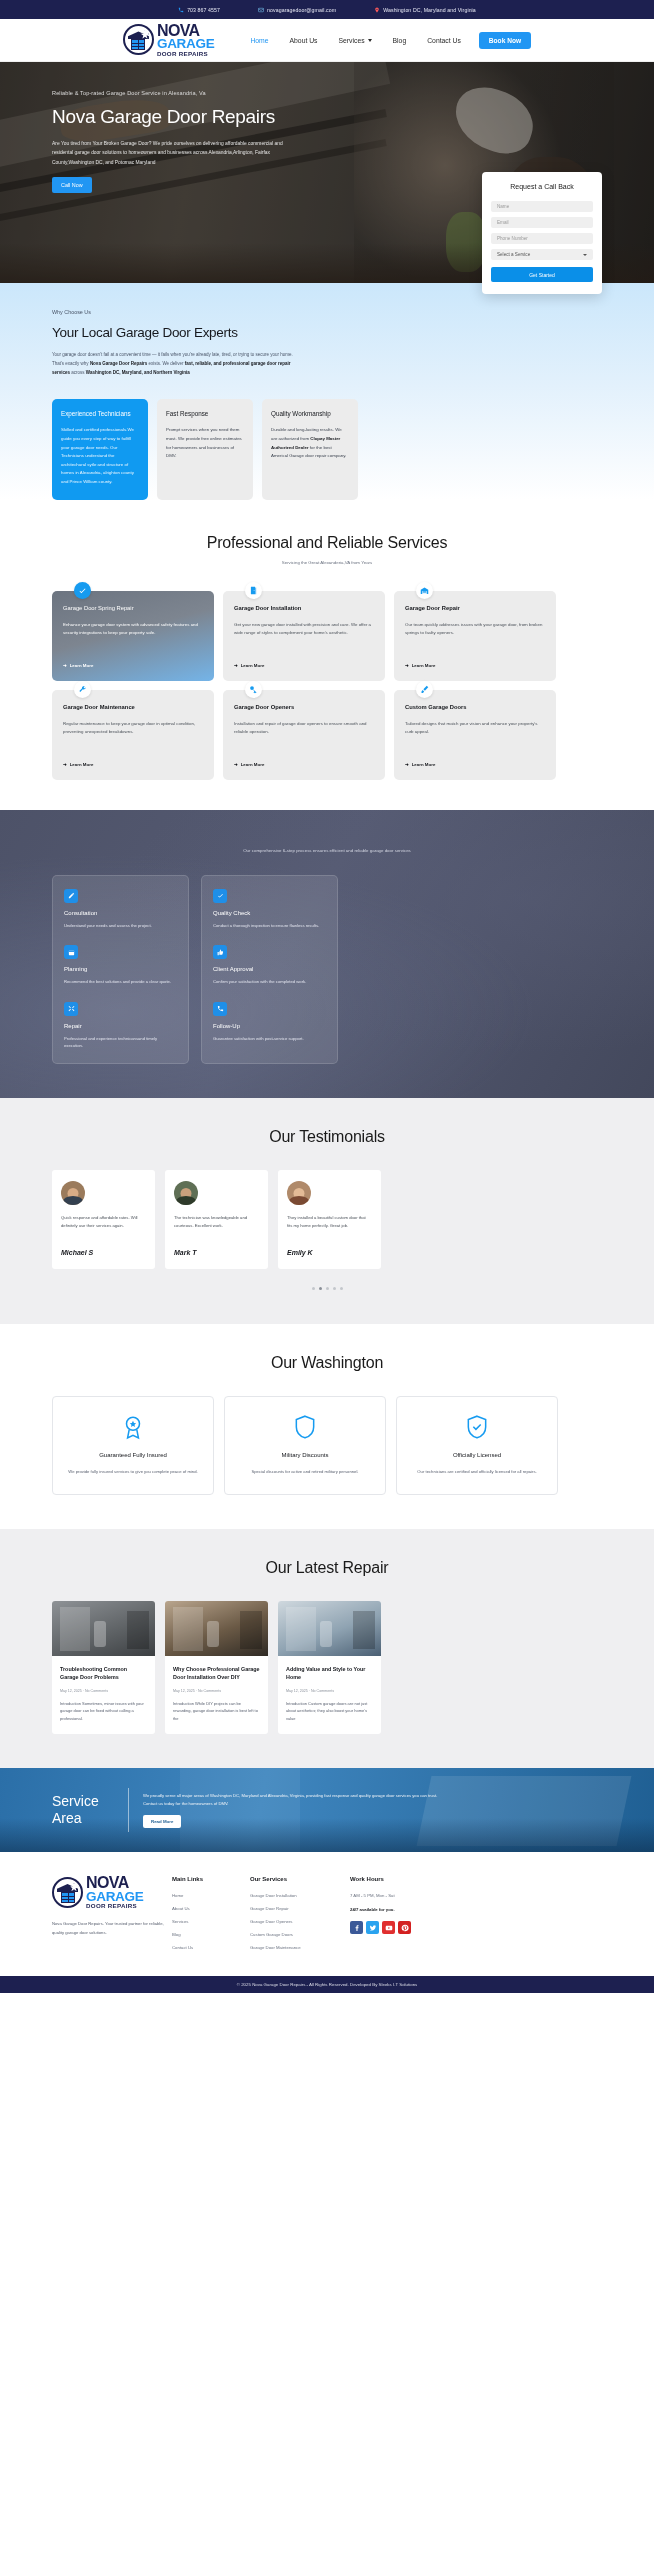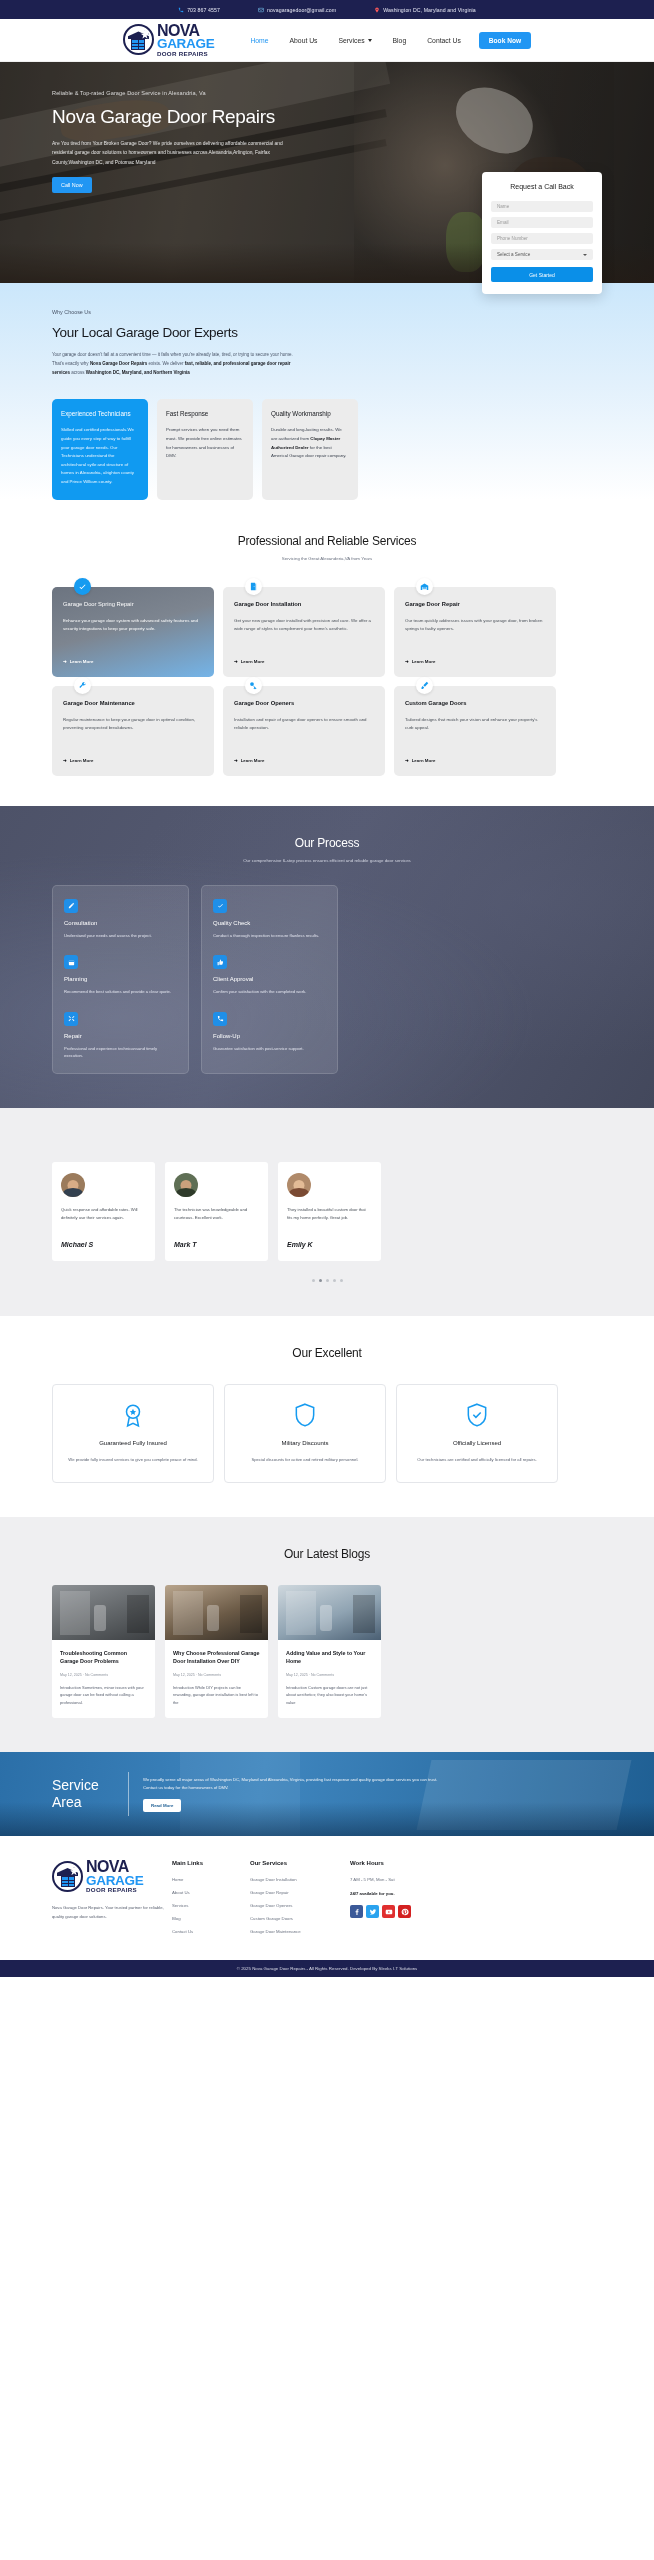--- a/index.html
+++ b/index.html
@@ -139,21 +139,21 @@
   .fcard.blue{ background:#109af1; color:#fff; }
   .fcard.grey{ background:#ececec; color:#3d4450; }
   .fcard h4{ font-size:6.3px; font-weight:400; margin-bottom:9px;}
   .fcard.grey h4{ color:#16181d; }
   .fcard p{ font-size:4.4px; line-height:1.95;}
   .fcard.blue p{ color:#eaf6ff;}
   .fcard b{ color:#16181d; }
 
   
   .services{ background:#fff; padding: 34px 0 30px; }
-  .sec-title{ text-align:center; font-size:12px; font-weight:400; color:#1a1a1a; letter-spacing:-.2px;}
+  .sec-title{ text-align:center; font-size:16px; font-weight:400; color:#1a1a1a; letter-spacing:-.2px;}
   .sec-sub{ text-align:center; font-size:4.4px; color:#6b7280; margin-top:8px;}
   .svc-grid{ display:flex; flex-wrap:wrap; gap:9px; padding: 26px 52px 0; }
   .svc{
     width:162px; border-radius:5px; padding:14px 11px 13px; position:relative;
     min-height:78px; background:#ececec; color:#4a5058;
   }
   .svc.dark{ background: linear-gradient(165deg,#6c7480 0%, #7d8590 45%, #74b4e8 100%); color:#fff; }
   .svc .ico{
     position:absolute; top:-9px; left:22px; width:17px; height:17px; border-radius:50%;
     background:#fff; display:flex; align-items:center; justify-content:center;
@@ -466,21 +466,20 @@
           <span>Learn More</span>
         </div>
       </div>
 
     </div>
   </div>
 
   <div class="process">
     <div class="pbg"></div>
     <div class="process-in">
-      <div class="sec-title">Our Process</div>
       <div class="sec-sub">Our comprehensive 6-step process ensures efficient and reliable garage door services</div>
       <div class="proc-cols">
 
         <div class="proc-col">
           <div class="proc-item">
             <div class="proc-ico">
               <svg width="7" height="7" viewBox="0 0 24 24" fill="#fff">
                   <path d="M3 17.2V21h3.8L18 9.8 14.2 6zM20.7 7.3a1 1 0 0 0 0-1.4l-2.6-2.6a1 1 0 0 0-1.4 0L15 5l3.8 3.8z"></path>
                 </svg>
             </div>
@@ -536,20 +535,21 @@
             <h5>Follow-Up</h5>
             <p>Guarantee satisfaction with post-service support.</p>
           </div>
         </div>
 
       </div>
     </div>
   </div>
 
   <div class="testi">
+    <div class="sec-title">Our Testimonials</div>
     <div class="t-grid">
 
       <div class="tcard">
         <div class="t-av" style="background:#9b7b5c;">
           <div class="sk" style="background:#d8ac86;"></div>
             <div class="bd" style="background:#33404f;"></div>
         </div>
         <p>Quick response and affordable rates. Will definitely use their services again.</p>
         <h5>Michael S</h5>
       </div>
@@ -576,21 +576,21 @@
     <div class="dots">
       <span class="dot"></span>
       <span class="dot on"></span>
       <span class="dot"></span>
       <span class="dot"></span>
       <span class="dot"></span>
     </div>
   </div>
 
   <div class="commit">
-    <div class="sec-title">Our Excellent</div>
+    <div class="sec-title">Our Washington</div>
     <div class="c-grid">
 
       <div class="ccard">
         <div class="c-ico">
           <svg width="26" height="26" viewBox="0 0 24 24" fill="none" stroke="#169bf0" stroke-width="1.4">
               <circle cx="12" cy="9" r="6"></circle>
               <path d="M12 6.3l.9 1.9 2 .3-1.5 1.4.4 2-1.8-1-1.8 1 .4-2L9 8.5l2-.3z" fill="#169bf0" stroke="none"></path>
               <path d="M8.5 14.5L7 22l5-2.4L17 22l-1.5-7.5"></path>
             </svg>
         </div>
@@ -616,21 +616,21 @@
             </svg>
         </div>
         <h5>Officially Licensed</h5>
         <p>Our technicians are certified and officially licensed for all repairs.</p>
       </div>
 
     </div>
   </div>
 
   <div class="blogs">
-    <div class="sec-title">Our Latest Blogs</div>
+    <div class="sec-title">Our Latest Repair</div>
     <div class="b-grid">
 
       <div class="bcard">
         <div class="b-img one">
             <div class="s1"></div>
             <div class="s2"></div>
             <div class="s3"></div>
           </div>
         <div class="b-body">
           <h5>Troubleshooting Common Garage Door Problems</h5>

